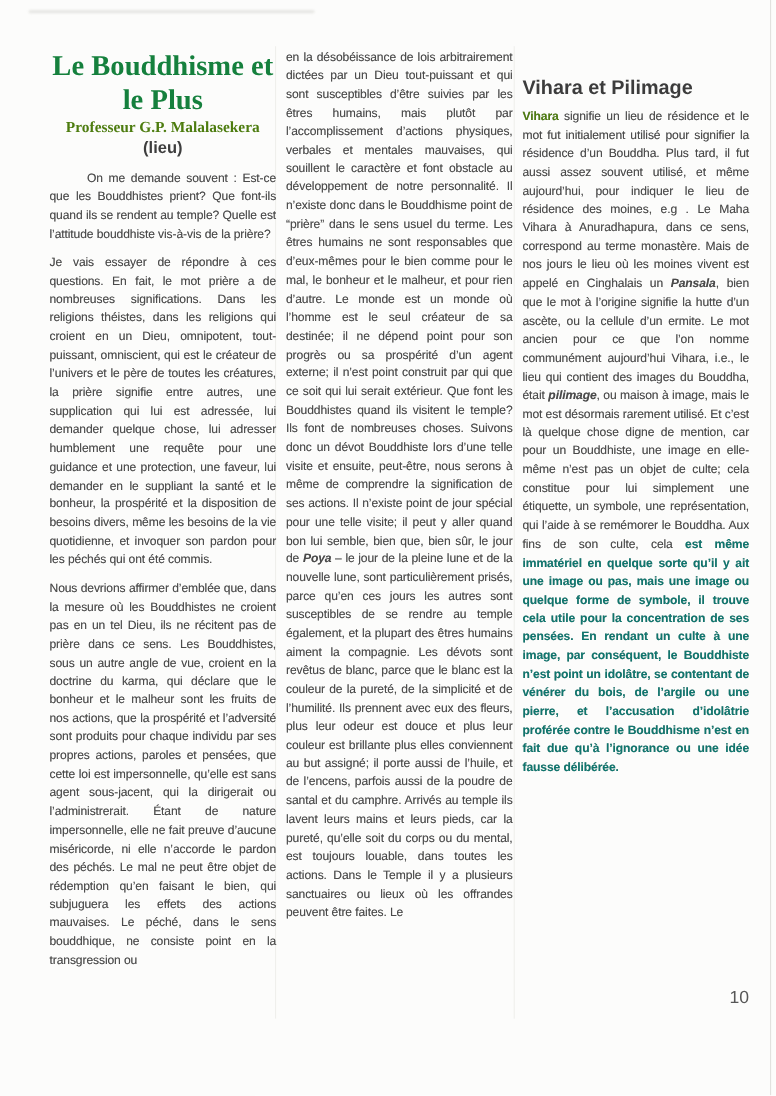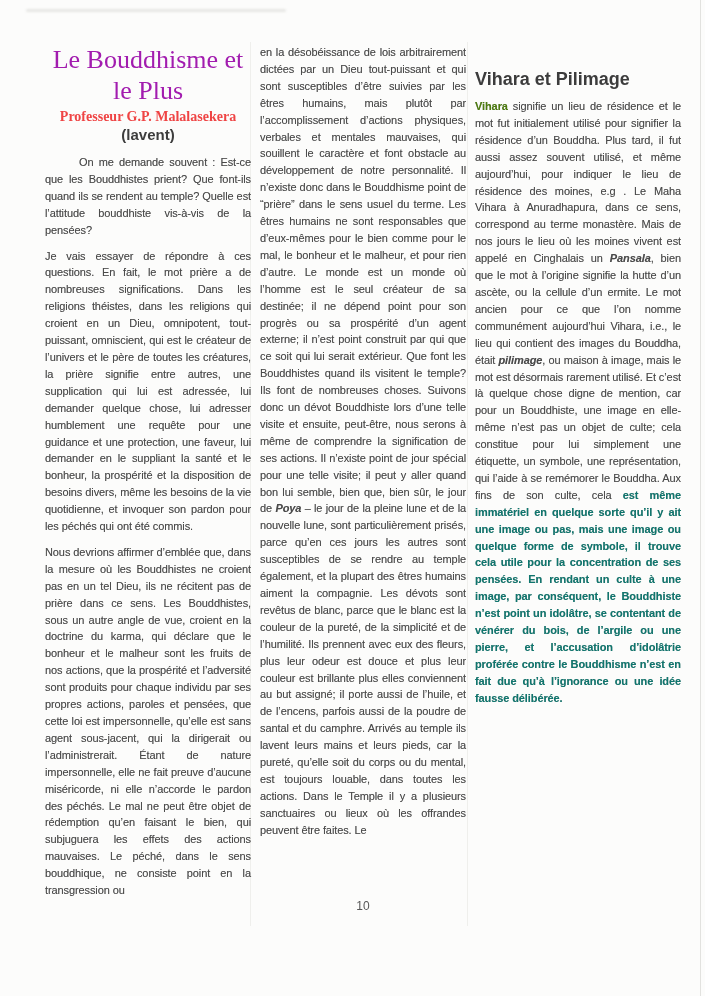--- a/index.html
+++ b/index.html
@@ -48,30 +48,30 @@
     margin:0 0 9px 0;
     color:#4a4a4a;
     text-shadow:0 0 0.4px rgba(74,74,74,0.45);
     -webkit-hyphens:auto;hyphens:auto;
   }
   .indent-first{text-indent:34px;}
 
   .article-header{text-align:center;margin-bottom:10px;}
   .article-title{
     font-family:"Liberation Serif", serif;
-    font-weight:normal;
+    font-weight:bold;
     font-size:26px;line-height:31px;
-    color:#a21caf;
+    color:#15803d;
     margin:0 0 2px 0;
   }
   .byline{
     font-family:"Liberation Serif", serif;
     font-weight:bold;
     font-size:14px;line-height:17px;
-    color:#ef4444;
+    color:#4d7c0f;
     margin:2px 0 0 0;
   }
   .subtitle{
     font-weight:bold;
     font-size:15px;line-height:18px;
     color:#3d3d3d;
     margin:1px 0 6px 0;
   }
   .section-heading{
     font-weight:bold;
@@ -80,22 +80,22 @@
     margin:24px 0 8px 0;
     text-align:left;
   }
   .ital{font-style:italic;font-weight:bold;}
   .bold-lead{font-weight:bold;color:#4d7c0f;}
   .bold-tail{font-weight:bold;color:#0f766e;}
   .page-number{
     position:absolute;
     left:45px;width:636px;
     top:899px;
-    text-align:center;
-    font-size:12px;
+    text-align:right;
+    font-size:16px;
     color:#575757;
   }
 </style>
 </head>
 <body>
 
 <div class="sheet">
 
   <div class="artifact-top"></div>
   <div class="artifact-right"></div>
@@ -104,23 +104,23 @@
 
   <div class="content">
 
     <div class="col">
       <div class="article-header">
         <h1 class="article-title">
           <span>Le Bouddhisme et</span><br>
           <span>le Plus</span>
         </h1>
         <div class="byline">Professeur G.P. Malalasekera</div>
-        <div class="subtitle">(lavent)</div>
+        <div class="subtitle">(lieu)</div>
       </div>
-      <p class="body-text indent-first">On me demande souvent : Est-ce que les Bouddhistes prient? Que font-ils quand ils se rendent au temple? Quelle est l’attitude bouddhiste vis-à-vis de la pensées?</p>
+      <p class="body-text indent-first">On me demande souvent : Est-ce que les Bouddhistes prient? Que font-ils quand ils se rendent au temple? Quelle est l’attitude bouddhiste vis-à-vis de la prière?</p>
       <p class="body-text">Je vais essayer de répondre à ces questions. En fait, le mot prière a de nombreuses significations. Dans les religions théistes, dans les religions qui croient en un Dieu, omnipotent, tout-puissant, omniscient, qui est le créateur de l’univers et le père de toutes les créatures, la prière signifie entre autres, une supplication qui lui est adressée, lui demander quelque chose, lui adresser humblement une requête pour une guidance et une protection, une faveur, lui demander en le suppliant la santé et le bonheur, la prospérité et la disposition de besoins divers, même les besoins de la vie quotidienne, et invoquer son pardon pour les péchés qui ont été commis.</p>
       <p class="body-text">Nous devrions affirmer d’emblée que, dans la mesure où les Bouddhistes ne croient pas en un tel Dieu, ils ne récitent pas de prière dans ce sens. Les Bouddhistes, sous un autre angle de vue, croient en la doctrine du karma, qui déclare que le bonheur et le malheur sont les fruits de nos actions, que la prospérité et l’adversité sont produits pour chaque individu par ses propres actions, paroles et pensées, que cette loi est impersonnelle, qu’elle est sans agent sous-jacent, qui la dirigerait ou l’administrerait. Étant de nature impersonnelle, elle ne fait preuve d’aucune miséricorde, ni elle n’accorde le pardon des péchés. Le mal ne peut être objet de rédemption qu’en faisant le bien, qui subjuguera les effets des actions mauvaises. Le péché, dans le sens bouddhique, ne consiste point en la transgression ou</p>
     </div>
 
     <div class="col">
       <p class="body-text"><span>en la désobéissance de lois arbitrairement dictées par un Dieu tout-puissant et qui sont susceptibles d’être suivies par les êtres humains, mais plutôt par l’accomplissement d’actions physiques, verbales et mentales mauvaises, qui souillent le caractère et font obstacle au développement de notre personnalité. Il n’existe donc dans le Bouddhisme point de “prière” dans le sens usuel du terme. Les êtres humains ne sont responsables que d’eux-mêmes pour le bien comme pour le mal, le bonheur et le malheur, et pour rien d’autre. Le monde est un monde où l’homme est le seul créateur de sa destinée; il ne dépend point pour son progrès ou sa prospérité d’un agent externe; il n’est point construit par qui que ce soit qui lui serait extérieur. Que font les Bouddhistes quand ils visitent le temple? Ils font de nombreuses choses. Suivons donc un dévot Bouddhiste lors d’une telle visite et ensuite, peut-être, nous serons à même de comprendre la signification de ses actions. Il n’existe point de jour spécial pour une telle visite; il peut y aller quand bon lui semble, bien que, bien sûr, le jour de </span><span class="ital">Poya</span><span> – le jour de la pleine lune et de la nouvelle lune, sont particulièrement prisés, parce qu’en ces jours les autres sont susceptibles de se rendre au temple également, et la plupart des êtres humains aiment la compagnie. Les dévots sont revêtus de blanc, parce que le blanc est la couleur de la pureté, de la simplicité et de l’humilité. Ils prennent avec eux des fleurs, plus leur odeur est douce et plus leur couleur est brillante plus elles conviennent au but assigné; il porte aussi de l’huile, et de l’encens, parfois aussi de la poudre de santal et du camphre. Arrivés au temple ils lavent leurs mains et leurs pieds, car la pureté, qu’elle soit du corps ou du mental, est toujours louable, dans toutes les actions. Dans le Temple il y a plusieurs sanctuaires ou lieux où les offrandes peuvent être faites. Le</span></p>
     </div>
 
     <div class="col">
       <h2 class="section-heading">Vihara et Pilimage</h2>

